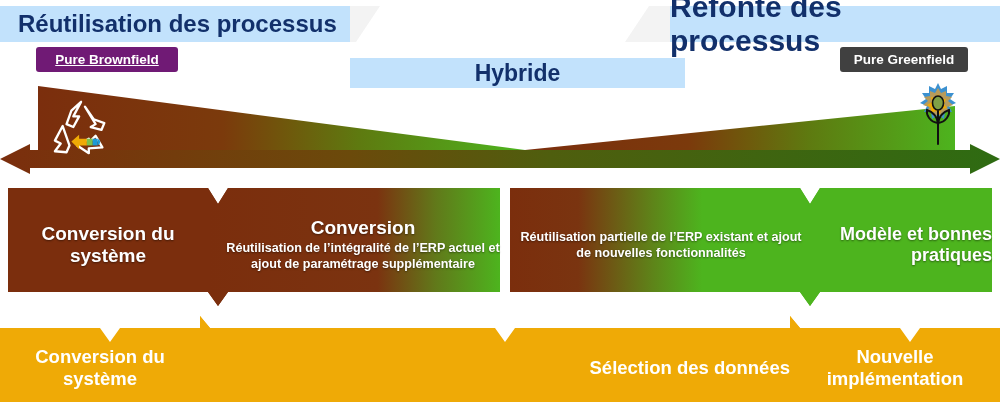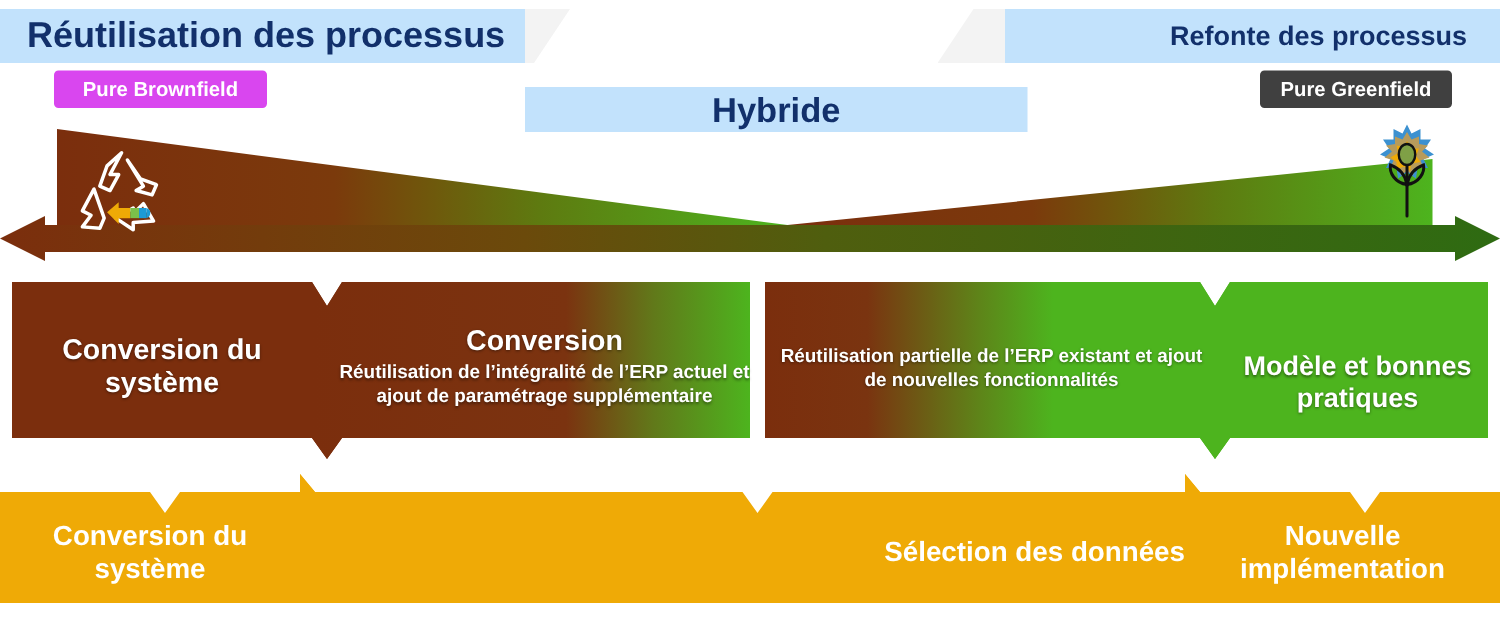--- a/index.html
+++ b/index.html
@@ -5,30 +5,30 @@
   html,body{margin:0;padding:0;background:#ffffff;}
   body{font-family:"Liberation Sans", sans-serif;}
   #stage{position:relative;width:1000px;height:413px;overflow:hidden;background:#fff;}
 
   
   .banner{position:absolute;display:flex;align-items:center;color:#12306B;font-weight:bold;}
   #banner-left{left:0;top:6px;width:350px;height:36px;background:#C2E2FC;padding-left:18px;font-size:24px;box-sizing:border-box;}
   #banner-left-tail{position:absolute;left:320px;top:6px;width:60px;height:36px;background:#F3F3F3;
       clip-path:polygon(0 0,100% 0,60% 100%,0 100%);}
   #banner-right{right:0;top:6px;width:330px;height:36px;background:#C2E2FC;padding-right:22px;
-      justify-content:flex-end;font-size:18px;box-sizing:border-box;}
+      justify-content:flex-end;font-size:30px;box-sizing:border-box;}
   #banner-right-tail{position:absolute;left:625px;top:6px;width:60px;height:36px;background:#F3F3F3;
       clip-path:polygon(40% 0,100% 0,100% 100%,0 100%);}
   #banner-hybride{left:350px;top:58px;width:335px;height:30px;background:#C2E2FC;
       justify-content:center;font-size:23px;}
 
   
   .pill{position:absolute;display:flex;align-items:center;justify-content:center;
         color:#fff;font-weight:bold;font-size:13.5px;border-radius:3px;}
-  #pill-brown{left:36px;top:47px;width:142px;height:25px;background:#d946ef;}
+  #pill-brown{left:36px;top:47px;width:142px;height:25px;background:#701a75;text-decoration:underline;}
   #pill-green{left:840px;top:47px;width:128px;height:25px;background:#404040;}
 
   
   #wedges{position:absolute;left:0;top:78px;width:1000px;height:100px;}
 
   
   #recycle-icon{position:absolute;left:52px;top:97px;width:62px;height:62px;}
   #flower-icon{position:absolute;left:916px;top:80px;width:44px;height:66px;}
 
   
@@ -150,21 +150,21 @@
 
   <div class="seg-txt" style="left:222px;top:190px;width:282px;height:110px;">
     <div class="seg-title">Conversion</div>
     <div class="seg-sub">Réutilisation de l’intégralité de l’ERP actuel et ajout de paramétrage supplémentaire</div>
   </div>
 
   <div class="seg-txt" style="left:516px;top:190px;width:290px;height:110px;">
     <div class="seg-sub">Réutilisation partielle de l’ERP existant et ajout de nouvelles fonctionnalités</div>
   </div>
 
-  <div class="seg-txt" style="left:818px;top:200px;width:174px;height:110px;">
+  <div class="seg-txt" style="left:818px;top:190px;width:174px;height:110px;text-align:right;">
     <div class="seg-title sm">Modèle et bonnes pratiques</div>
   </div>
 
   <svg id="orange-row" viewBox="0 0 1000 86" preserveAspectRatio="none">
 
     <path d="M 0,12 L 100,12 L 110,26 L 120,12 L 210,12 L 200,0 L 200,86 L 0,86 Z" fill="#EFAA06"></path>
 
     <path d="M 200,0 L 210,12 L 495,12 L 505,26 L 515,12 L 800,12 L 790,0 L 790,86 L 200,86 Z" fill="#EFAA06"></path>
 
     <path d="M 790,0 L 800,12 L 900,12 L 910,26 L 920,12 L 1000,12 L 1000,86 L 790,86 Z" fill="#EFAA06"></path>

